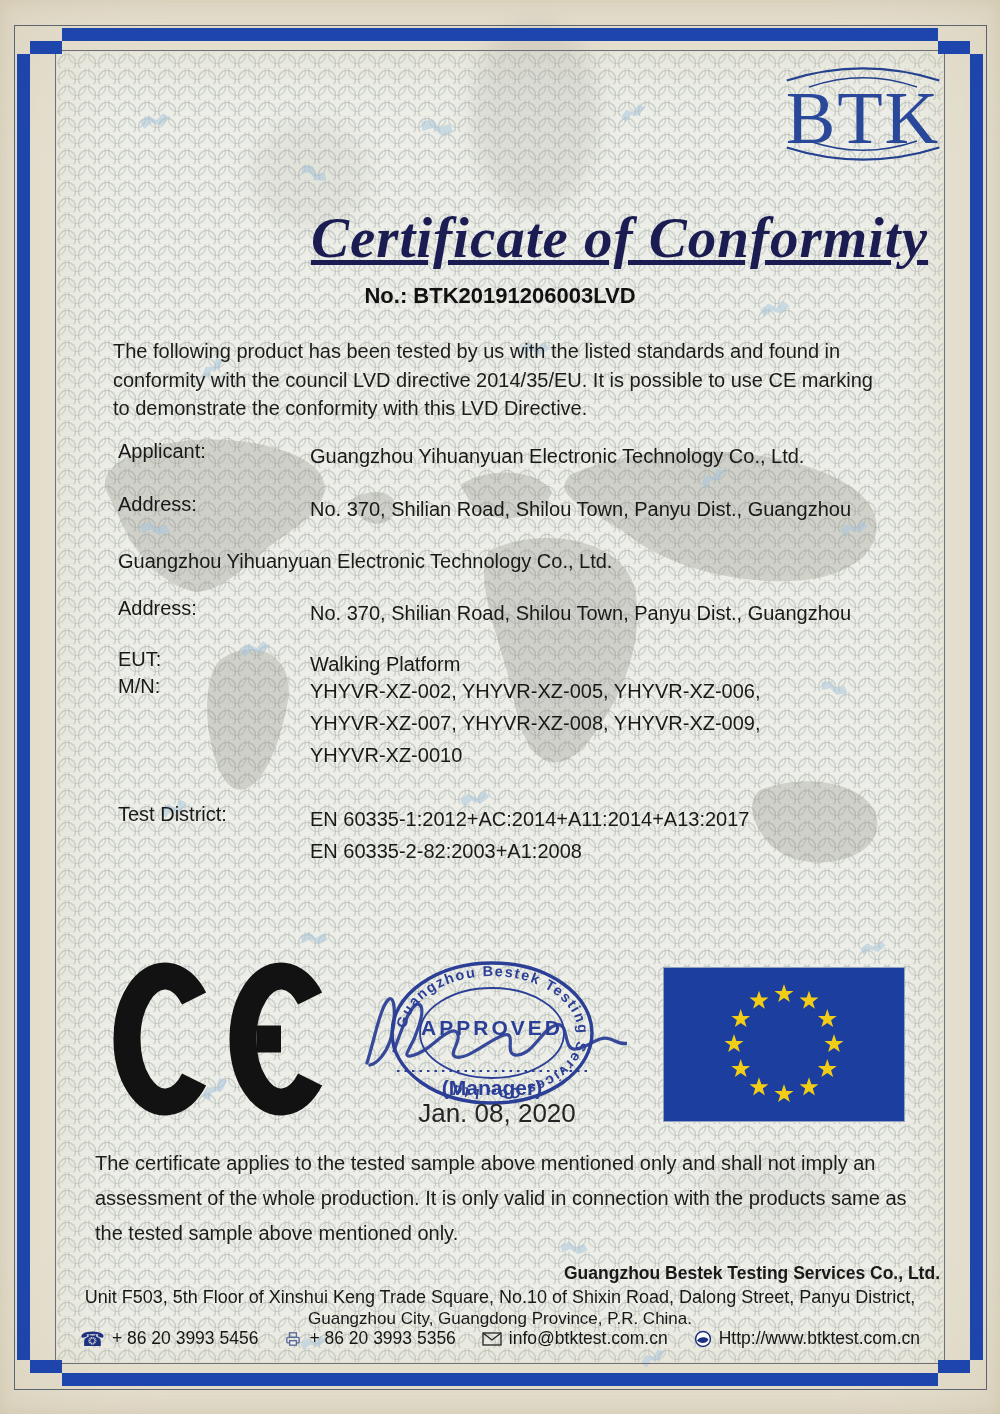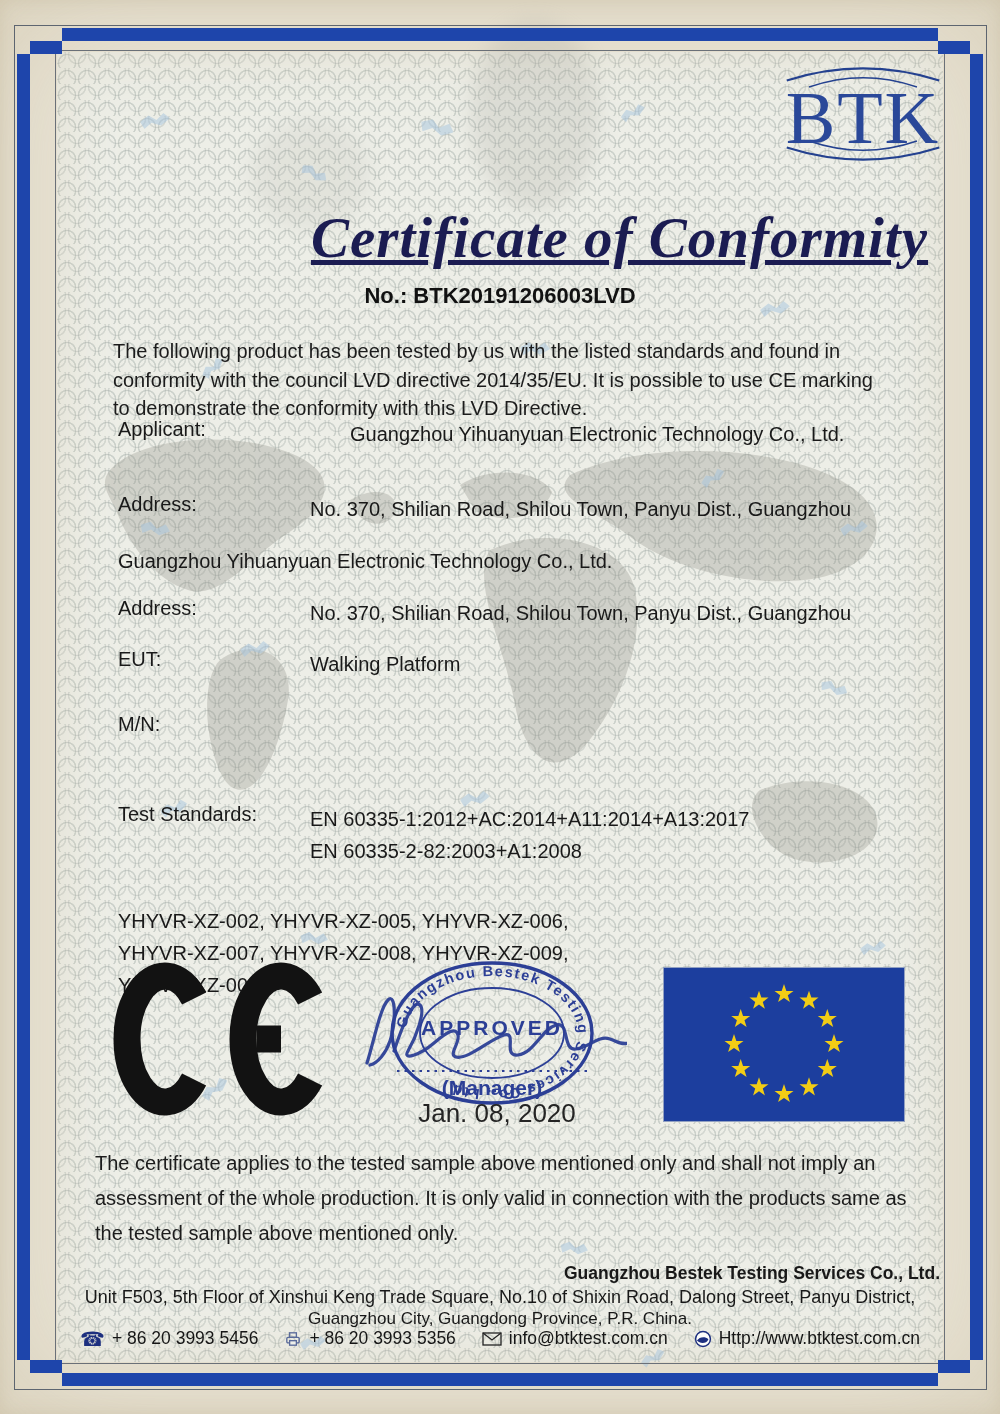--- a/index.html
+++ b/index.html
@@ -115,49 +115,49 @@
       <path d="M42,91 Q100,111 158,91" stroke-width="1.5"></path>
     </g>
     <text x="100" y="93" text-anchor="middle" font-family="Liberation Serif, serif" font-size="80" fill="#2a4899" letter-spacing="2">BTK</text>
   </svg>
 
   <div class="txt title">Certificate of Conformity</div>
   <div class="txt certno">No.: BTK20191206003LVD</div>
 
   <div class="txt para intro">The following product has been tested by us with the listed standards and found in conformity with the council LVD directive 2014/35/EU. It is possible to use CE marking to demonstrate the conformity with this LVD Directive.</div>
 
-  <div class="frow" style="top:418px;gap:40px;">
+  <div class="frow" style="top:440px;">
     <div class="flabel">Applicant:</div>
     <div class="fvalue">Guangzhou Yihuanyuan Electronic Technology Co., Ltd.</div>
   </div>
   <div class="frow" style="top:493px;">
     <div class="flabel">Address:</div>
     <div class="fvalue">No. 370, Shilian Road, Shilou Town, Panyu Dist., Guangzhou</div>
   </div>
   <div class="frow" style="top:545px;">
     <div class="fvalue">Guangzhou Yihuanyuan Electronic Technology Co., Ltd.</div>
   </div>
   <div class="frow" style="top:597px;">
     <div class="flabel">Address:</div>
     <div class="fvalue">No. 370, Shilian Road, Shilou Town, Panyu Dist., Guangzhou</div>
   </div>
   <div class="frow" style="top:648px;">
     <div class="flabel">EUT:</div>
     <div class="fvalue">Walking Platform</div>
   </div>
-  <div class="frow" style="top:713px;flex-direction:column;">
+  <div class="frow" style="top:675px;">
     <div class="flabel">M/N:</div>
     <div class="fvalue">
       <div>YHYVR-XZ-002, YHYVR-XZ-005, YHYVR-XZ-006,</div>
       <div>YHYVR-XZ-007, YHYVR-XZ-008, YHYVR-XZ-009,</div>
       <div>YHYVR-XZ-0010</div>
     </div>
   </div>
   <div class="frow" style="top:803px;">
-    <div class="flabel">Test Standards:</div>
+    <div class="flabel">Test District:</div>
     <div class="fvalue">
       <div>EN 60335-1:2012+AC:2014+A11:2014+A13:2017</div>
       <div>EN 60335-2-82:2003+A1:2008</div>
     </div>
   </div>
 
   <svg class="overlay" style="left:113px;top:962px;" width="220" height="154" viewBox="0 0 220 154">
     <g stroke="#121212" stroke-width="27" fill="none" stroke-linecap="butt">
       <path d="M 81.1,36.5 A 38,63 0 1 0 81.1,117.5"></path>
       <path d="M 197.1,36.5 A 38,63 0 1 0 197.1,117.5"></path>

